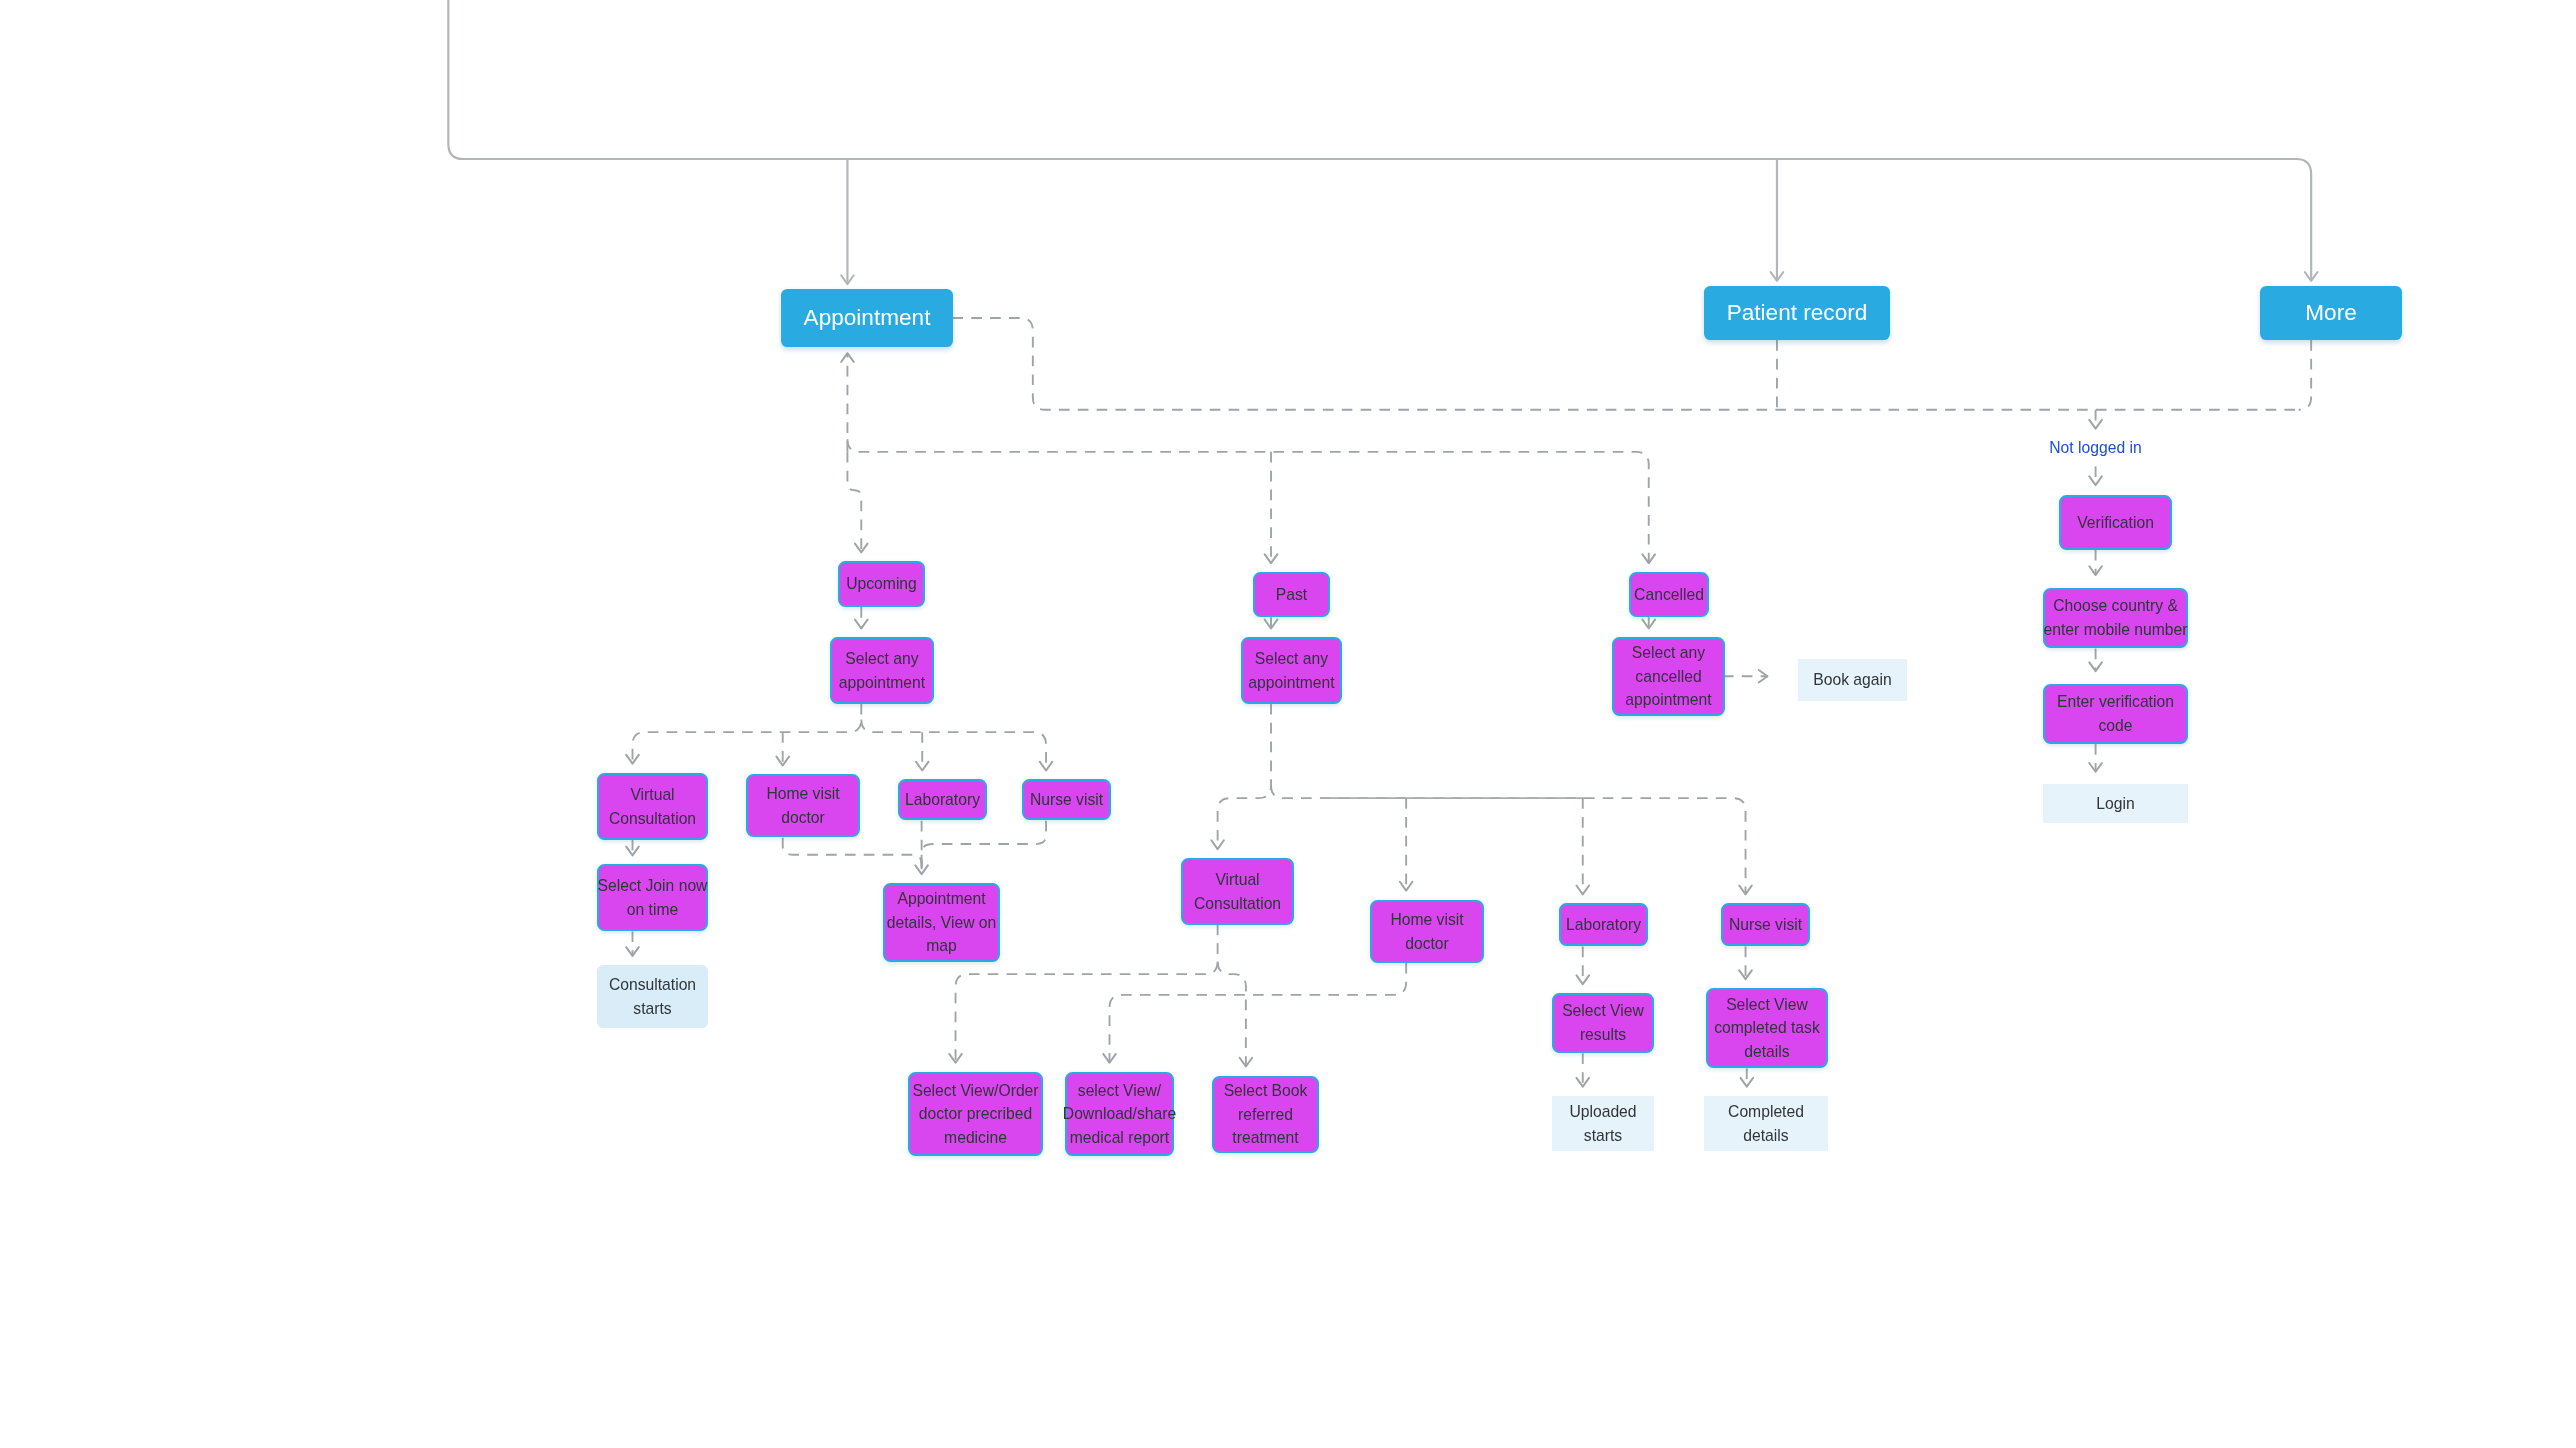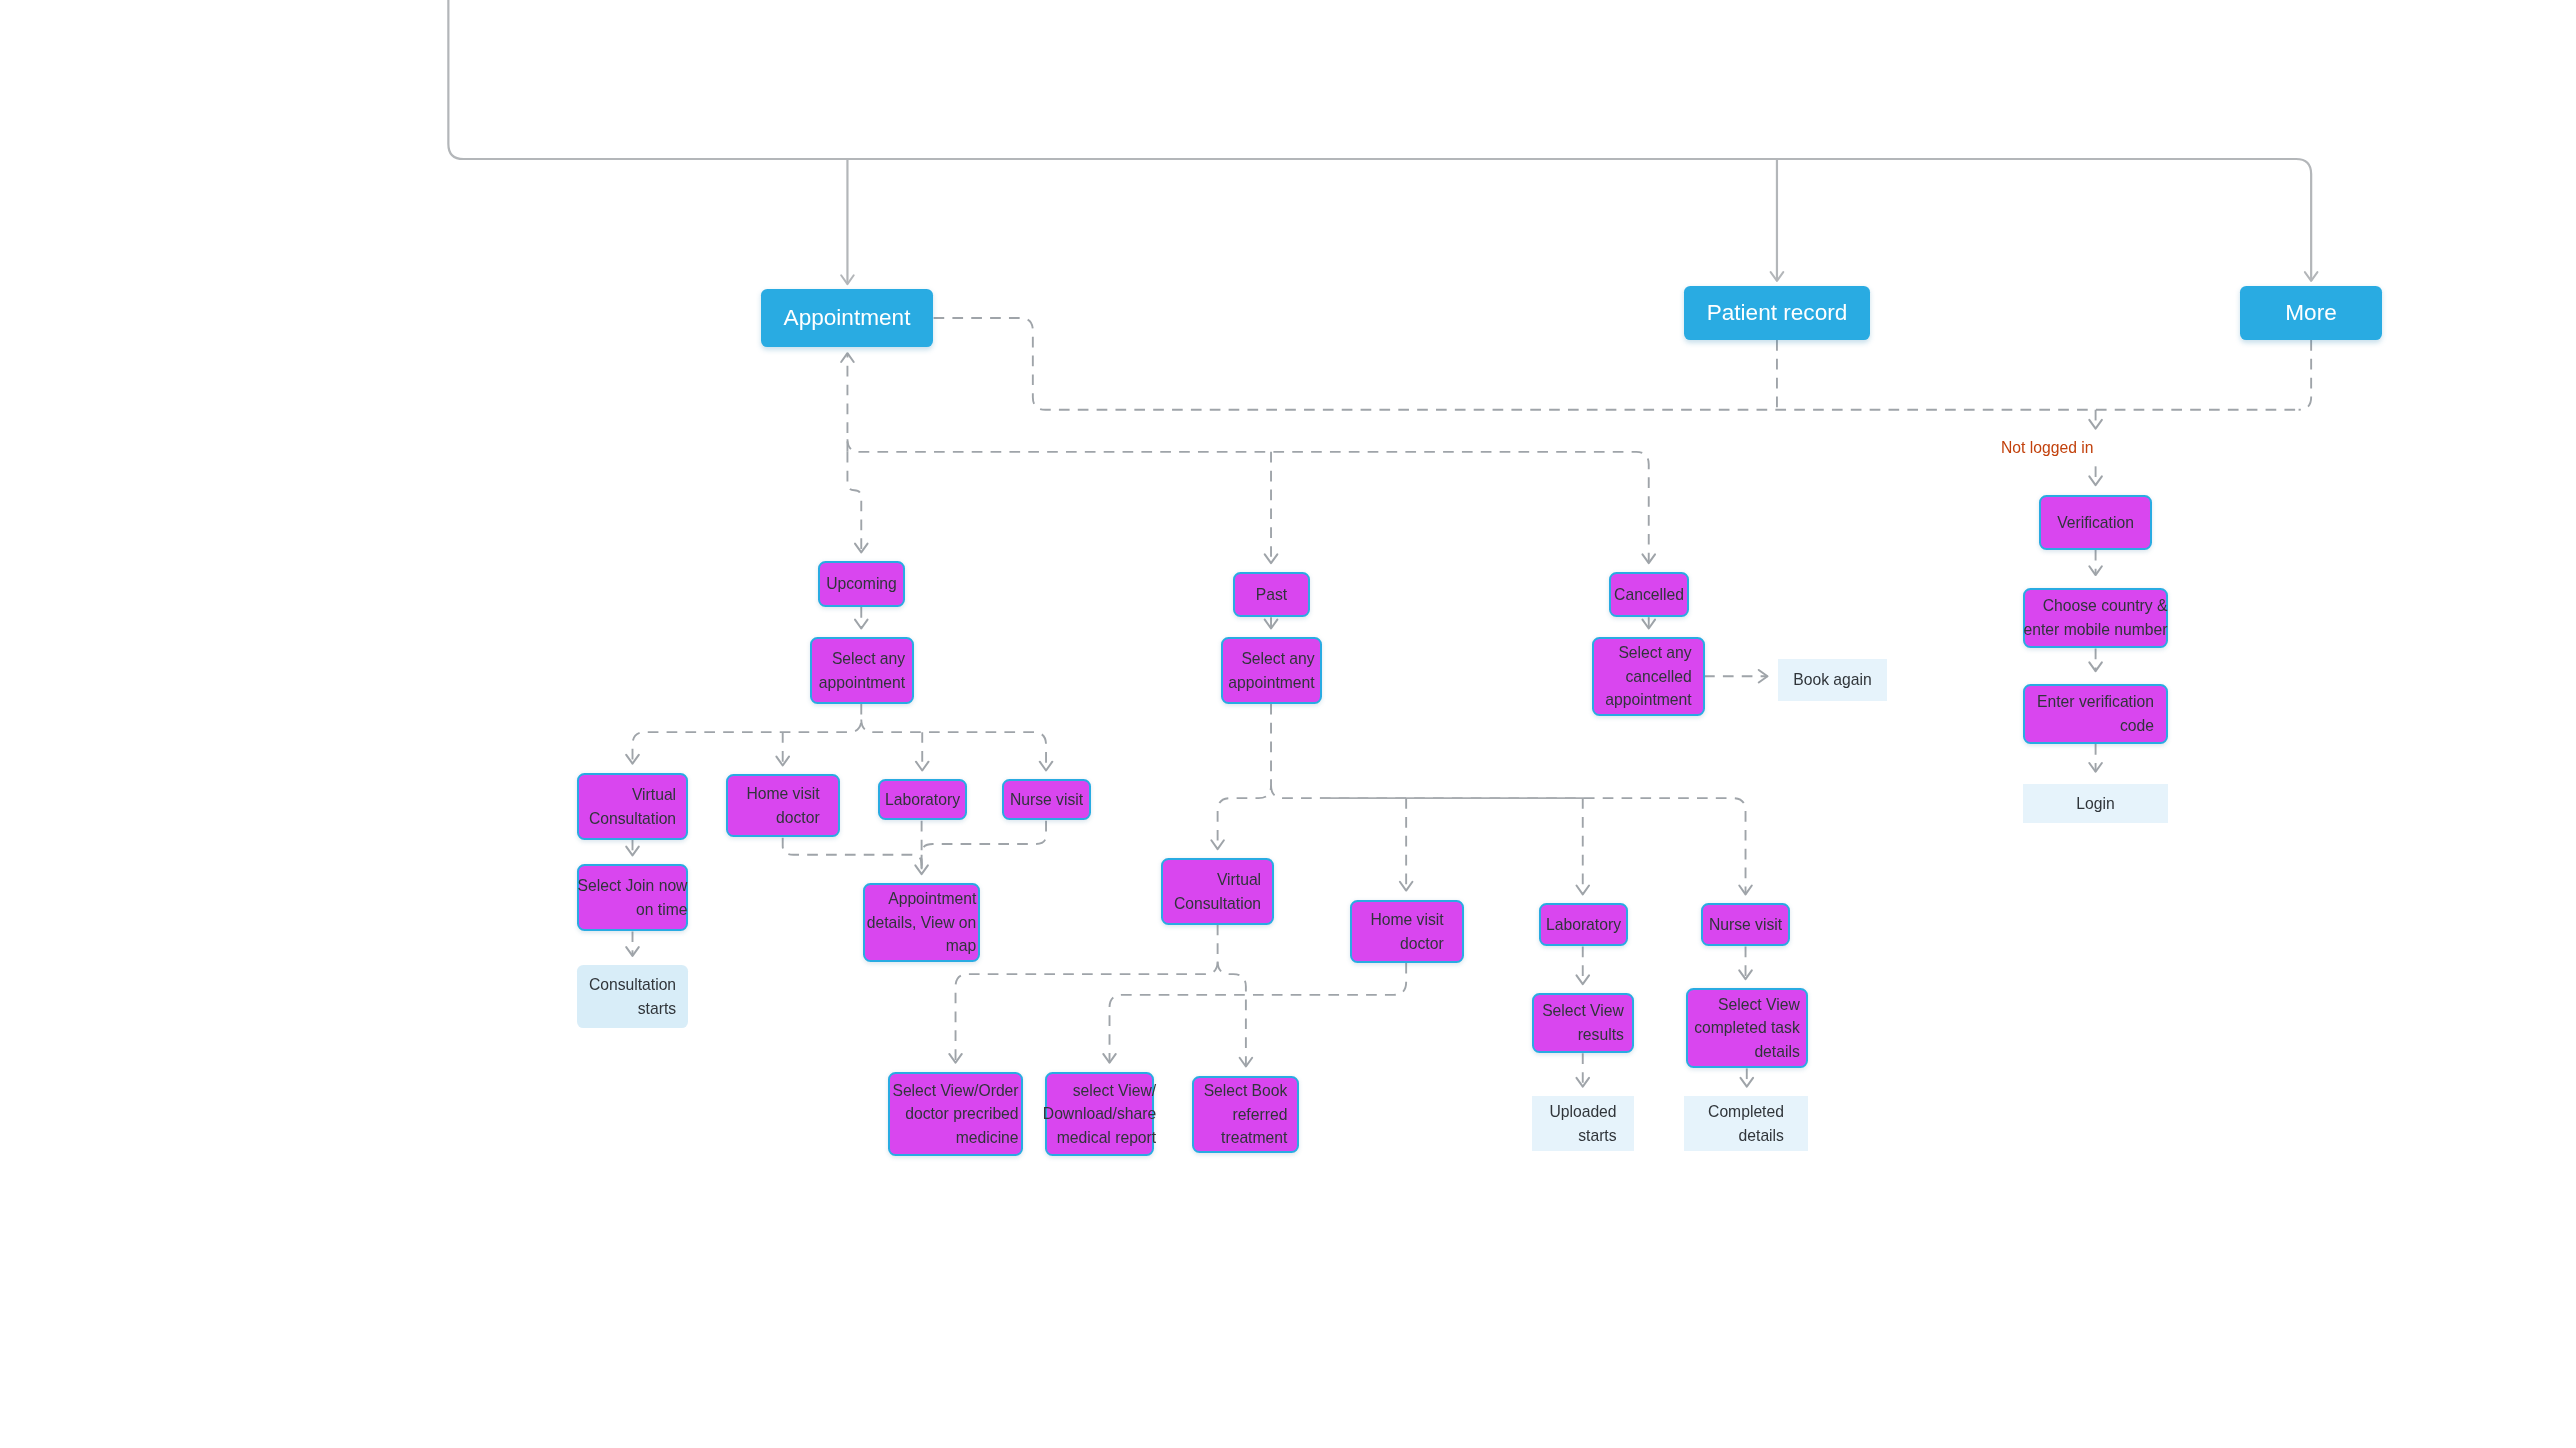--- a/index.html
+++ b/index.html
@@ -6,28 +6,28 @@
   .canvas{
     position:relative;width:2576px;height:1448px;overflow:hidden;
     font-family:"Liberation Sans",sans-serif;background:#ffffff;
   }
   svg.wires{position:absolute;left:0;top:0;width:2576px;height:1448px;}
   .dash{fill:none;stroke:#9FA4A9;stroke-width:3;stroke-dasharray:17 13;}
   .solid{fill:none;stroke:#B3B6B9;stroke-width:3.5;}
   .overlap{fill:none;stroke:#A8ACB0;stroke-width:3;}
   .node{
     position:absolute;display:flex;align-items:center;justify-content:center;
-    text-align:right;white-space:pre;font-size:15.7px;line-height:1.5;
-    color:#30353A;border-radius:7.5px;box-sizing:border-box;
+    text-align:center;white-space:pre;font-size:15.7px;line-height:1.5;
+    color:#30353A;border-radius:7.5px;box-sizing:border-box;margin-left:20px;
   }
   .outline{background:#d946ef;border:2.2px solid #29ABE2;box-shadow:0 1.9px 4.4px rgba(60,120,160,.18);}
   .filled{background:#29ABE2;color:#ffffff;font-size:22.6px;border-radius:6.3px;box-shadow:0 2.5px 5px rgba(41,130,180,.25);}
   .soft{background:#E6F3FB;border-radius:0;}
   .soft-deep{background:#D8EDF8;border-radius:6.3px;}
-  .float-label{position:absolute;font-size:15.7px;color:#c2410c;white-space:pre;}
+  .float-label{position:absolute;font-size:15.7px;color:#1d4ed8;text-align:center;white-space:pre;}
 </style>
 </head>
 <body>
 
 <div class="canvas">
 
   <svg class="wires" viewBox="0 0 4098 2304">
     <defs>
       <marker id="arrow" markerUnits="userSpaceOnUse" markerWidth="30" markerHeight="30" viewBox="0 0 30 30" refX="21" refY="15" orient="auto">
         <path d="M7,5 L21,15 L7,25" fill="none" stroke="#9FA4A9" stroke-width="3.2" stroke-linecap="round" stroke-linejoin="round"></path>

